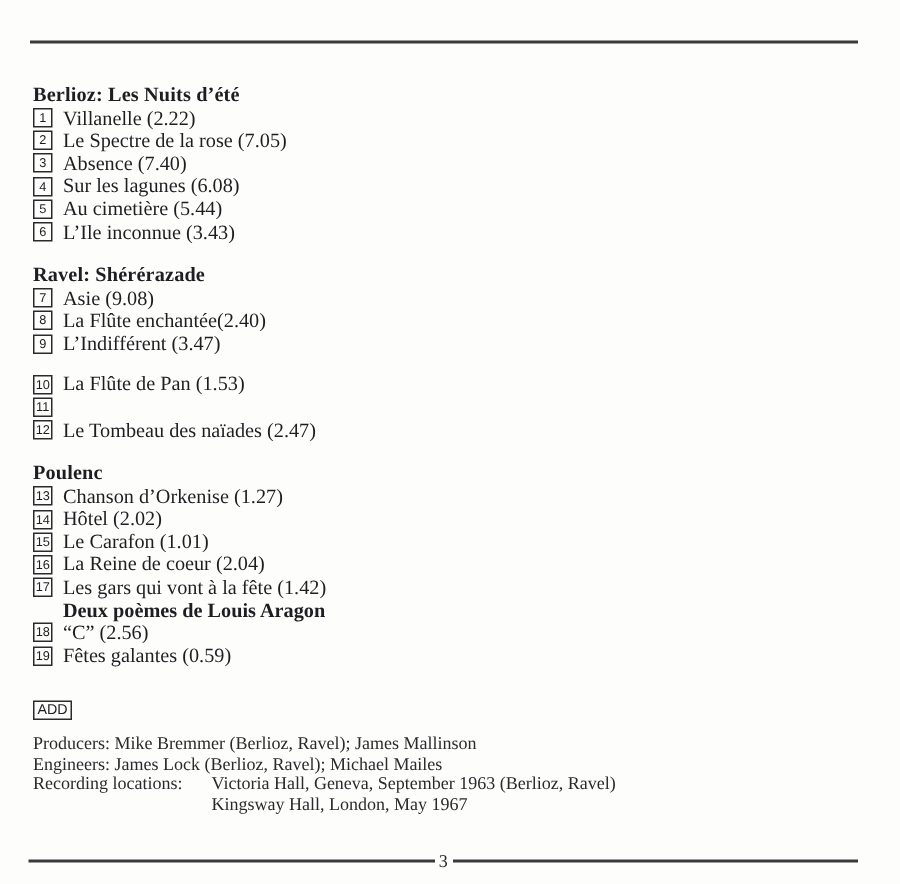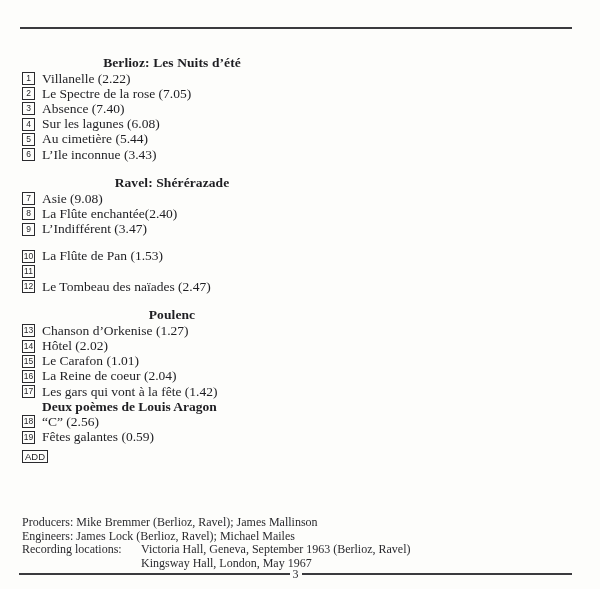--- a/index.html
+++ b/index.html
@@ -31,21 +31,20 @@
     }
     .section {
       margin-bottom: 12px;
     }
     .section-title {
       font-weight: bold;
       font-size: 13.5px;
       line-height: 17px;
       white-space: nowrap;
       letter-spacing: 0.1px;
-      text-align: center;
     }
     .track {
       display: flex;
       align-items: center;
       height: 15.2px;
       font-size: 13.5px;
       white-space: nowrap;
     }
     .subtitle {
       font-weight: bold;
@@ -67,26 +66,26 @@
       flex-shrink: 0;
       box-sizing: content-box;
     }
     .badge-add {
       display: inline-block;
       border: 1px solid #2a2a2e;
       font-family: "Liberation Sans", "DejaVu Sans", sans-serif;
       font-size: 9.5px;
       line-height: 11px;
       padding: 0 2px;
-      margin-top: 5px;
+      margin-top: 22px;
     }
     .credits {
       position: absolute;
       left: 22px;
-      top: 516px;
+      top: 489px;
       font-size: 12px;
       line-height: 13.5px;
       color: #2a2a2e;
       white-space: nowrap;
     }
     .credit-row {
       display: flex;
     }
     .loc-label {
       width: 119px;

